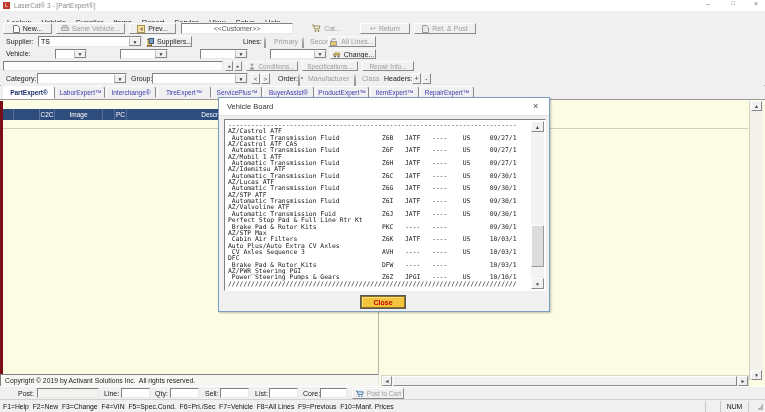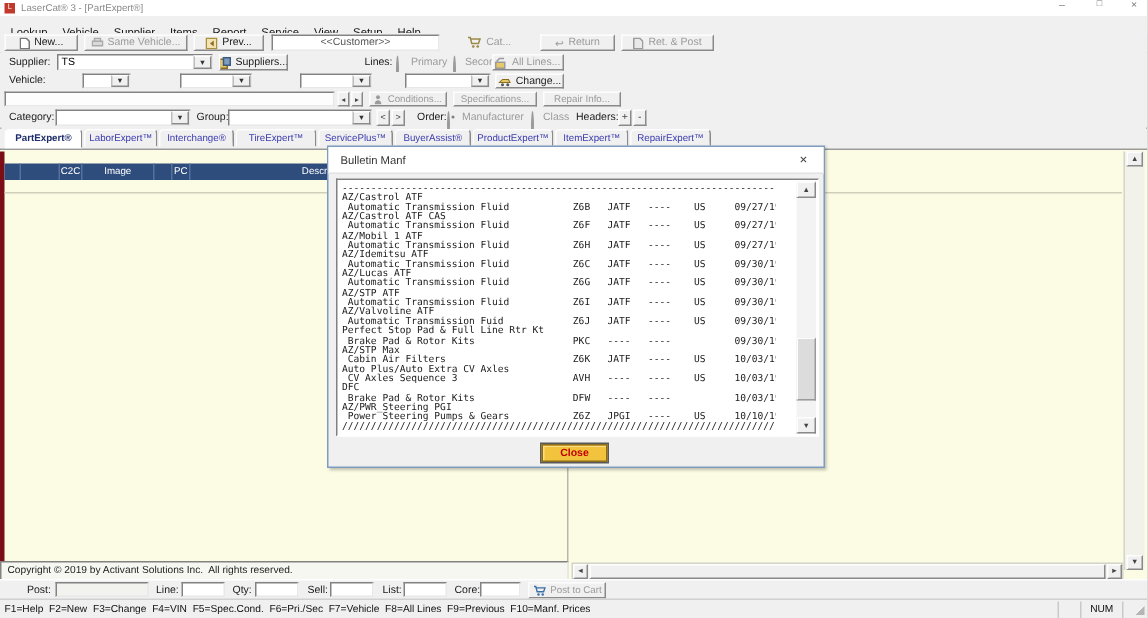--- a/index.html
+++ b/index.html
@@ -301,21 +301,21 @@
         </div>
       <div class="sb-btn abs" style="left:356px;top:0;width:10px;height:10px;">
           <span>►</span>
         </div>
       <div class="abs" style="left:11px;top:0;width:344px;height:10px;background:#f0f0f0;border:1px solid;border-color:#fdfdfd #898989 #898989 #fdfdfd;box-sizing:border-box;"></div>
     </div>
   </div>
 
   <div class="abs" style="left:218px;top:97px;width:332px;height:215px;background:#f0f0f0;border:1px solid #7d9cc0;box-shadow:1px 1px 2px rgba(0,0,0,0.25);box-sizing:border-box;z-index:10;">
     <div class="abs" style="left:0;top:0;width:330px;height:17px;background:#ffffff;border-bottom:1px solid #e2e2e2;">
-      <span class="abs" style="left:8px;top:4px;font-size:7.5px;color:#333;">Bulletin Manf</span>
+      <span class="abs" style="left:8px;top:4px;font-size:7.5px;color:#333;">Vehicle Board</span>
       <span class="abs" style="left:314px;top:3px;font-size:9px;color:#444;">×</span>
     </div>
 
     <div class="abs" style="left:5px;top:21px;width:322px;height:172px;background:#ffffff;border:1px solid;border-color:#808080 #ffffff #ffffff #808080;box-sizing:border-box;">
       <pre class="abs" style="left:3px;top:2px;width:289px;height:165px;margin:0;overflow:hidden;font-family:'DejaVu Sans Mono',monospace;font-size:6.4px;line-height:6.35px;color:#1a1a1a;">---------------------------------------------------------------------------
 AZ/Castrol ATF
  Automatic Transmission Fluid           Z6B   JATF   ----    US     09/27/19
 AZ/Castrol ATF CAS
  Automatic Transmission Fluid           Z6F   JATF   ----    US     09/27/19
 AZ/Mobil 1 ATF

